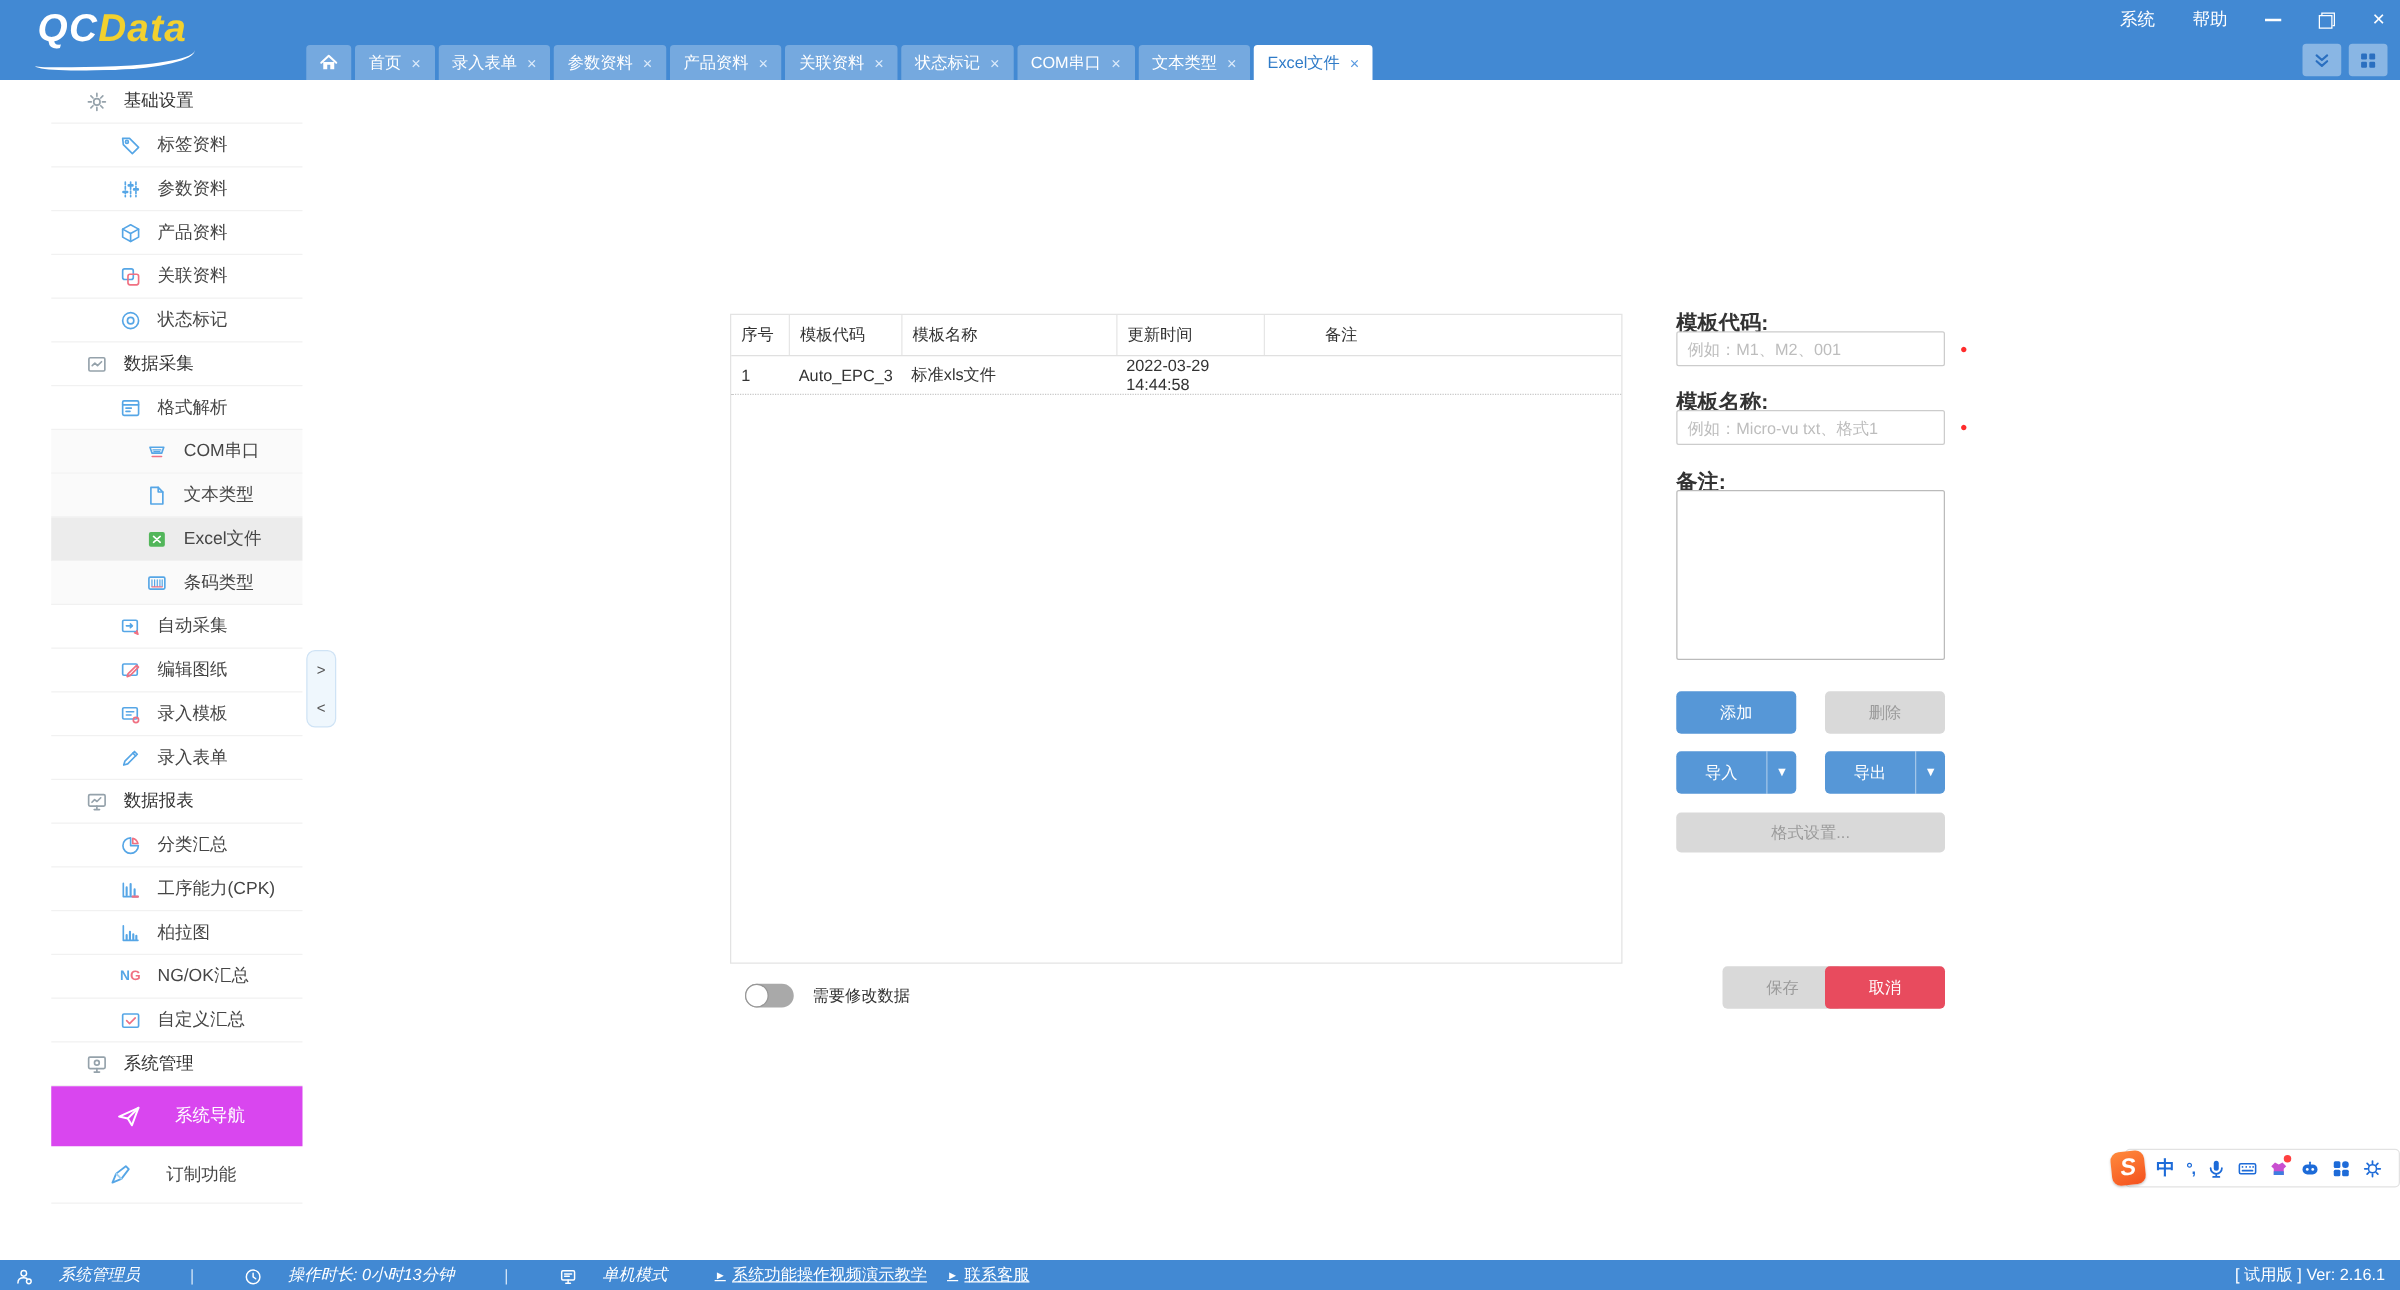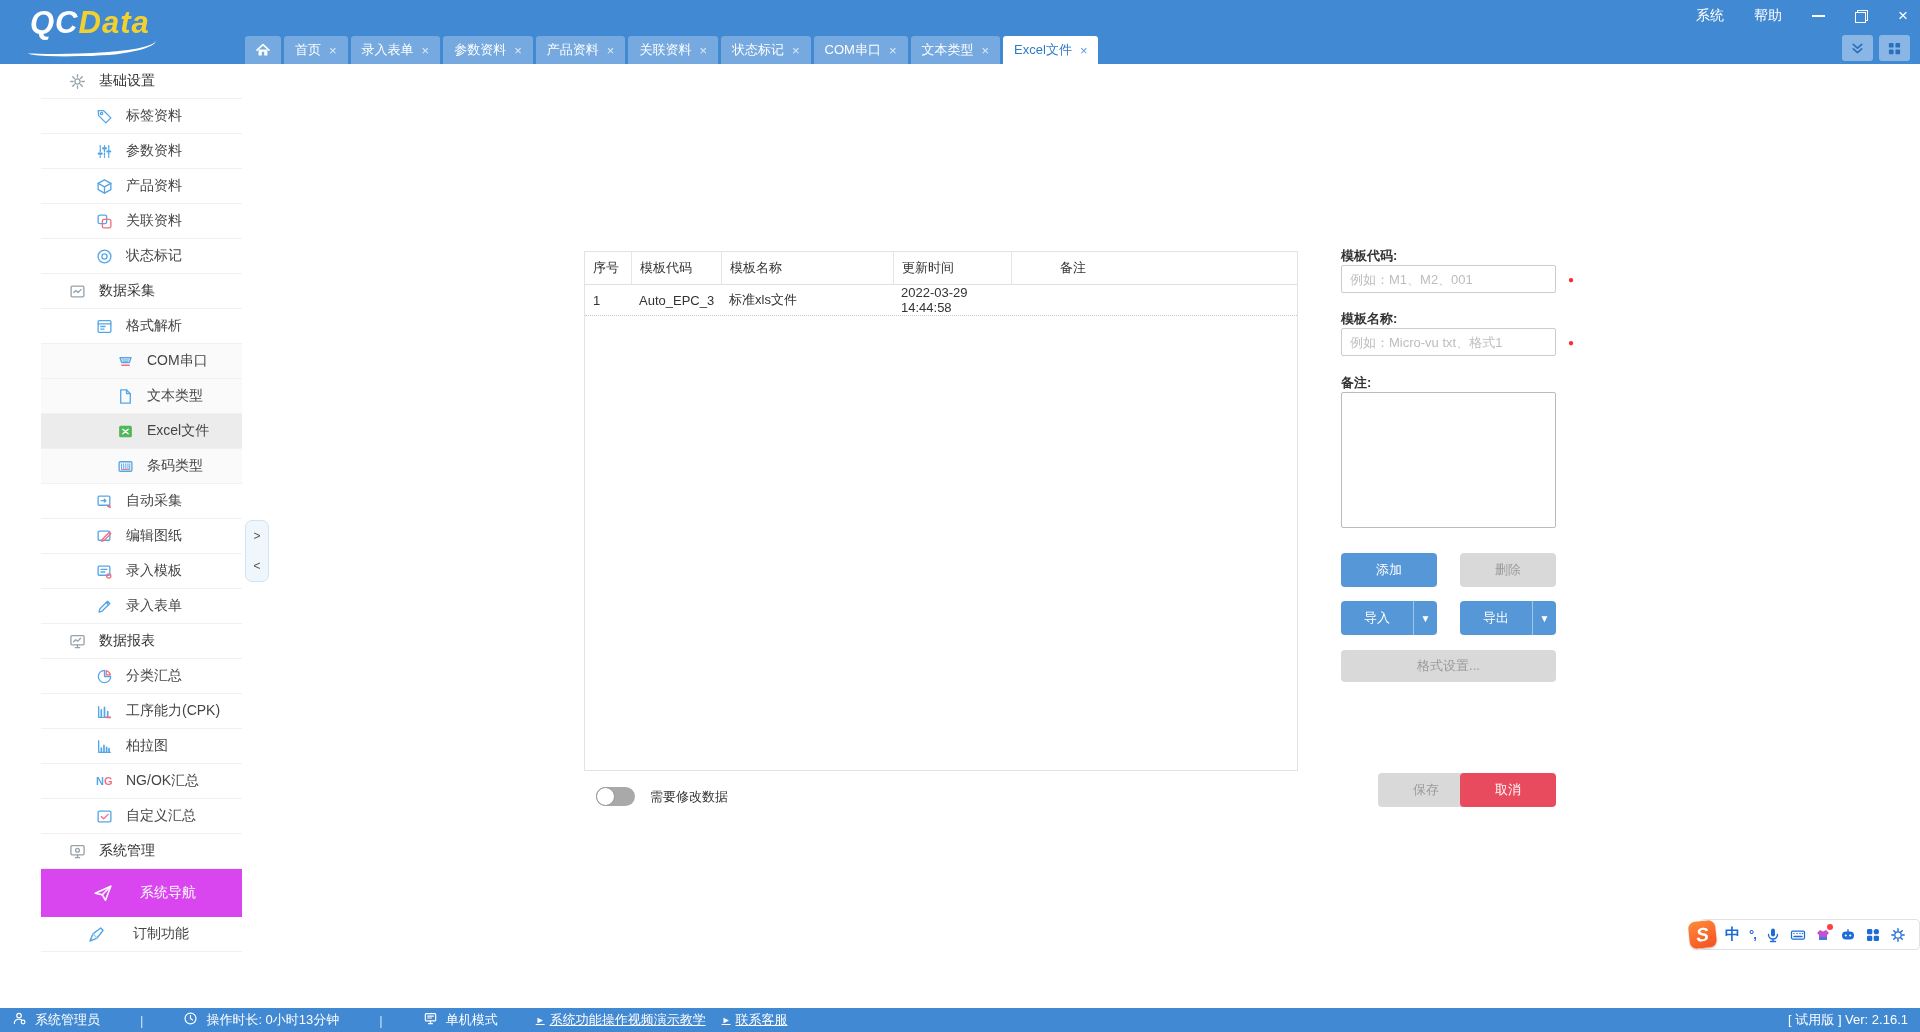--- a/index.html
+++ b/index.html
@@ -43,21 +43,21 @@
   .srow .ic.g { color:#95a2ab; }
   .sec { padding-left:28px; color:#333; }
   .lv1 { padding-left:55px; }
   .lv2 { padding-left:76px; background:#fafafa; }
   .lv2.current { background:#ececec; }
   .chev { margin-left:auto; color:#b5b5b5; font-size:11px; }
   .chev.pm { font-size:14px; color:#b5b5b5; }
   .srow.active-nav { height:48px; background:#d946ef; border-bottom:none; color:#fff; padding-left:52px; }
   .srow.active-nav .ic { width:20px; height:20px; color:#fff; margin-right:27px; }
   .srow.active-nav .lbl { font-size:14px; }
-  .srow.custom-func { height:35px; padding-left:46px; }
+  .srow.custom-func { height:46px; padding-left:46px; }
   .srow.custom-func .ic { width:19px; height:19px; margin-right:27px; }
 
   .splitter { position:absolute; left:245px; top:520px; width:24px; height:62px; background:#eff7fd; border:1px solid #cfe3f5; border-radius:7px; display:flex; flex-direction:column; align-items:center; justify-content:space-around; color:#555; font-size:12px; z-index:5; }
   .splitter span { line-height:1; cursor:pointer; }
 
   
   .main { position:absolute; left:242px; top:64px; right:0; bottom:24px; background:#fff; }
 
   .table-panel { position:absolute; left:342px; top:187px; width:714px; height:520px; border:1px solid #e3e3e3; background:#fff; }
   .thead { display:flex; height:33px; align-items:center; border-bottom:1px solid #e0e0e0; font-size:13px; color:#333; }
@@ -66,21 +66,21 @@
   .trow { display:flex; height:31px; align-items:center; font-size:13px; color:#333; border-bottom:1px dotted #c9c9c9; }
   .trow .c { padding-left:8px; }
   .c.col1 { width:46px; } .c.col2 { width:90px; } .c.col3 { width:172px; } .c.col4 { width:118px; } .c.col5 { flex:1;padding-left:48px; }
 
   .toggle-row { position:absolute; left:354px; top:723px; display:flex; align-items:center; gap:15px; }
   .switch { width:39px; height:19px; border-radius:10px; background:#a9a9a9; position:relative; cursor:pointer; }
   .switch .knob { position:absolute; left:0px; top:0px; width:19px; height:19px; border-radius:50%; background:#fff; border:1px solid #969696; }
   .toggle-label { font-size:13px; color:#333; }
 
   
-  .flabel { position:absolute; left:1099px; font-size:13px; font-weight:bold; color:#333; }
+  .flabel { position:absolute; left:1099px; font-size:17px; font-weight:bold; color:#333; }
   .finput { position:absolute; left:1099px; width:215px; height:28px; border:1px solid #ccc; border-radius:2px; font-size:13px; padding:0 8px; color:#333; outline:none; font-family:inherit; background:#fff; }
   .finput::placeholder { color:#bdbdbd; }
   .ftextarea { position:absolute; left:1099px; width:215px; height:136px; border:1px solid #bbb; border-radius:2px; resize:none; font-size:13px; padding:6px 8px; font-family:inherit; outline:none; }
   .reqdot { position:absolute; left:1326px; color:#ff2b2b; font-size:10px; }
   .btn { position:absolute; height:34px; border:none; border-radius:4px; font-size:13px; font-family:inherit; cursor:pointer; }
   .btn.blue { background:#5697d7; color:#fff; }
   .btn.gray { background:#d9d9d9; color:#9b9b9b; }
   .btn.red  { background:#e84b5e; color:#fff; }
   .split-btn { position:absolute; width:96px; height:34px; background:#5697d7; border-radius:4px; display:flex; align-items:center; color:#fff; font-size:13px; cursor:pointer; }
   .split-btn .t { flex:1; text-align:center; }
@@ -90,21 +90,21 @@
   .ime { position:absolute; left:1458px; top:855px; width:220px; height:31px; background:#fff; border:1px solid #e2e2e2; border-radius:4px; display:flex; align-items:center; gap:9px; padding:0 9px 0 4px; }
   .sogou-s { width:27px; height:27px; margin-left:-16px; background:linear-gradient(160deg,#ff8a3c,#f4511e); border-radius:7px; color:#fff; font-weight:bold; font-style:italic; font-size:19px; display:flex; align-items:center; justify-content:center; transform:rotate(-6deg); box-shadow:0 1px 2px rgba(0,0,0,.25); }
   .ime .ico { color:#1d6bd8; width:16px; height:16px; display:flex; align-items:center; justify-content:center; }
   .ime .txt { color:#1d6bd8; font-weight:bold; font-size:15px; width:auto; }
   .ime .punct { font-size:13px; letter-spacing:-1px; }
   .skin-wrap { position:relative; }
   .skin-dot { position:absolute; right:-2px; top:-3px; width:6px; height:6px; border-radius:50%; background:#ff4040; }
 
   
   .statusbar { position:absolute; left:0; right:0; bottom:0; height:24px; background:#4289d3; color:#fff; font-size:13px; display:flex; align-items:center; padding:0 12px; }
-  .sb-item { display:flex; align-items:flex-start; gap:8px; }
+  .sb-item { display:flex; align-items:flex-end; gap:20px;font-style:italic; }
   .sb-item .sico { width:15px; height:15px; color:#fff; }
   .sb-sep { margin:0 40px; color:#cfe2f6; }
   .sb-link { display:flex; align-items:center; gap:5px; text-decoration:underline; cursor:pointer; }
   .sb-link .arrow { font-size:9px; text-decoration:none; }
   .sb-version { margin-left:auto; }
 
   .ng-ic { width:17px; margin-right:13px; font-size:11px; font-weight:bold; letter-spacing:0; display:flex; }
   .ng-n { color:#56a6e6; } .ng-g { color:#f07082; }
 </style>
 </head>

